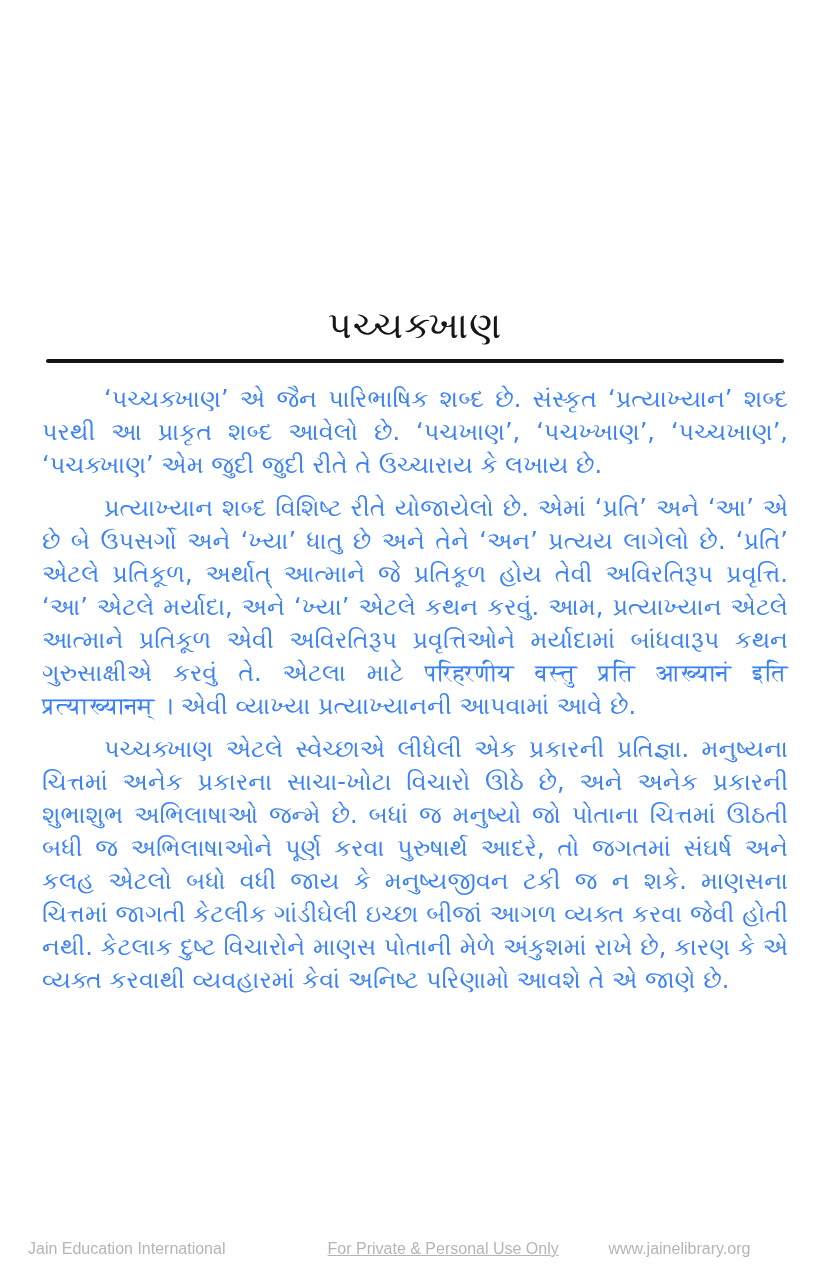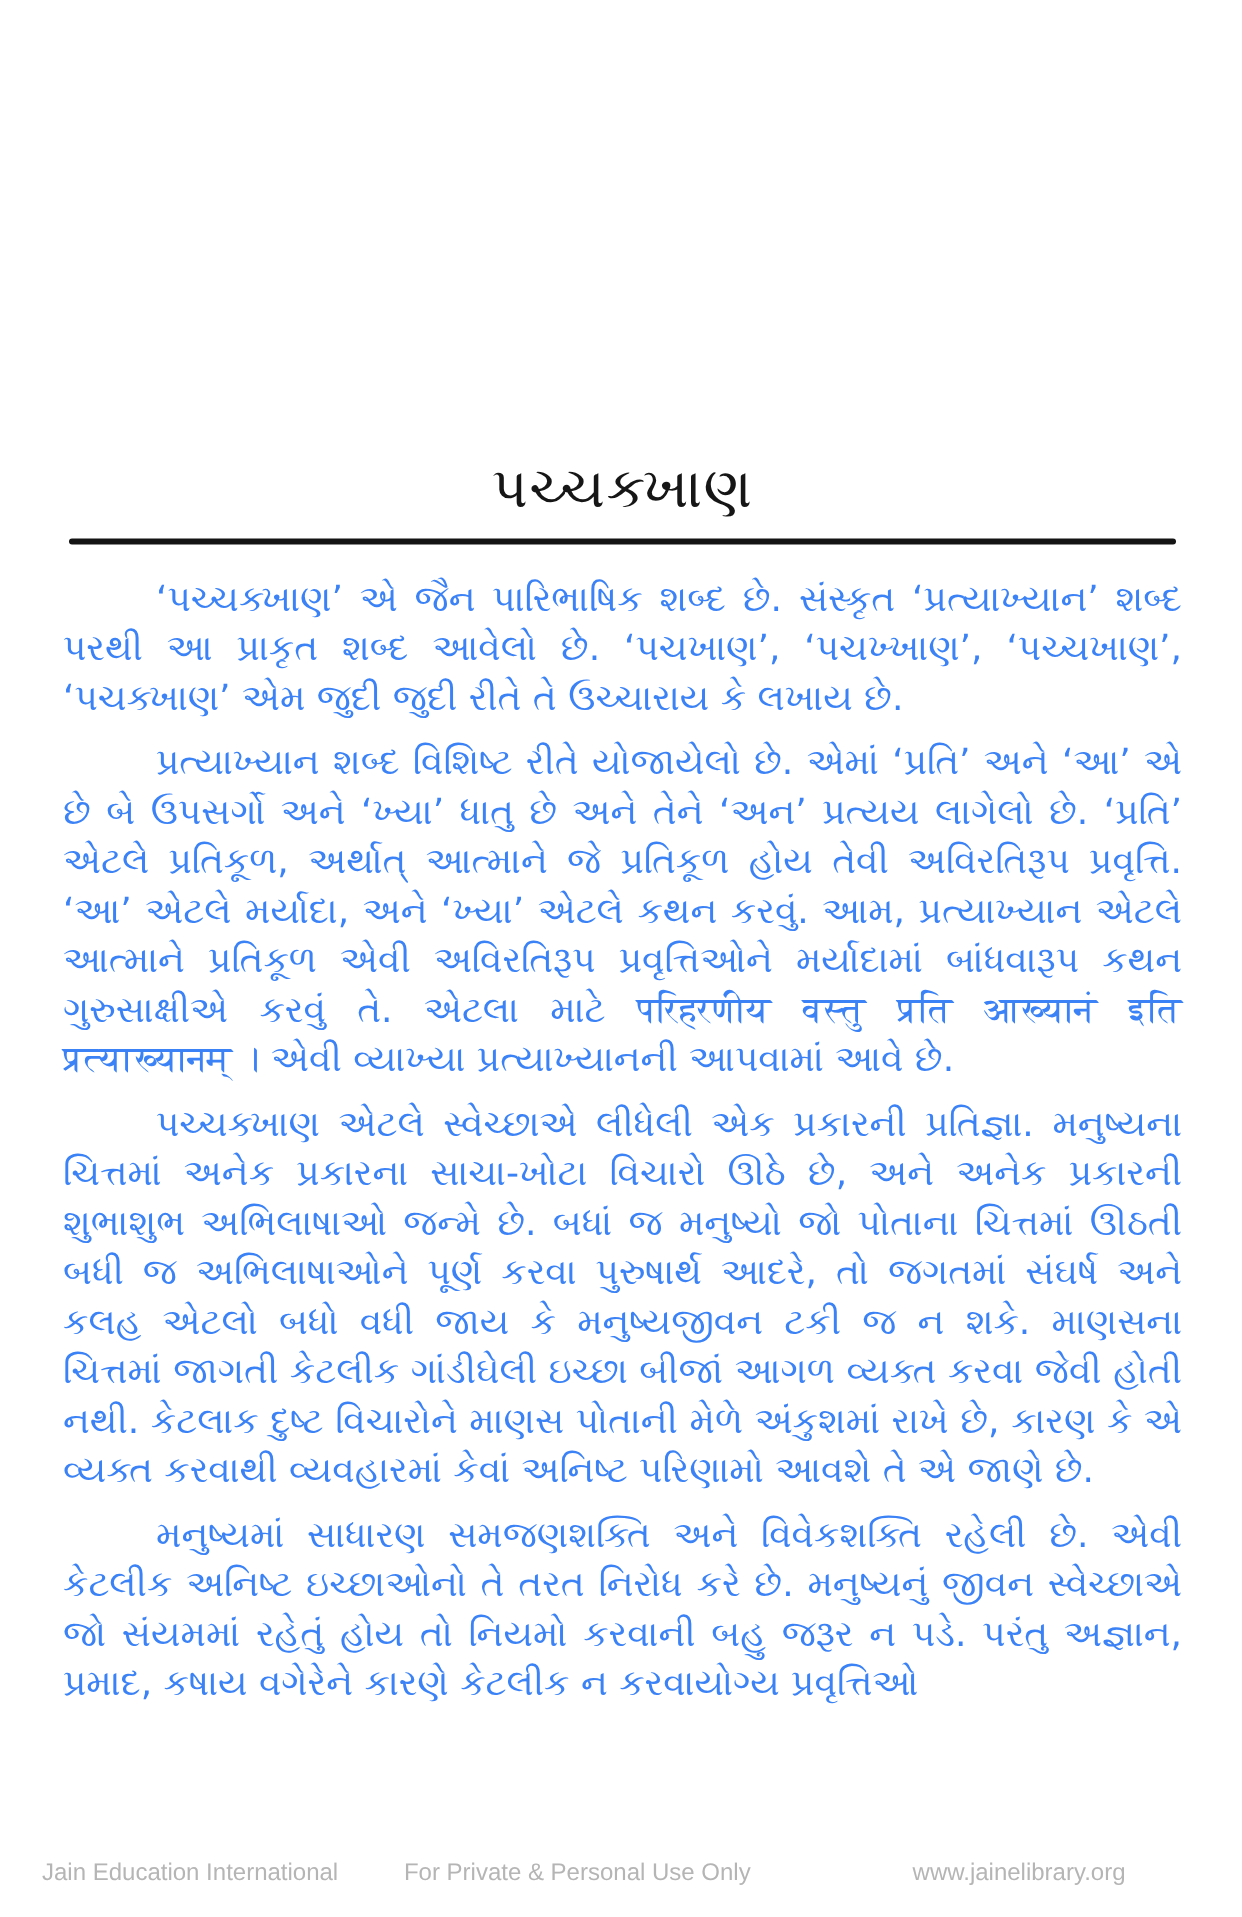--- a/index.html
+++ b/index.html
@@ -59,38 +59,37 @@
     width: 100%;
     display: flex;
     align-items: baseline;
     padding: 0 28px;
     box-sizing: border-box;
     font-family: "Liberation Sans", sans-serif;
     font-size: 16px;
     color: #b5b5b5;
   }
   .page-footer .f-left  { flex: 1; text-align: left; }
-  .page-footer .f-center{ flex: 1.2; text-align: left; }
+  .page-footer .f-center{ flex: 1.2; text-align: right; text-decoration: underline; }
   .page-footer .f-right { flex: 1; text-align: center; }
 </style>
 </head>
 <body>
 
 <div class="page">
   <div class="content">
     <h1 class="page-title">પચ્ચક્ખાણ</h1>
     <div class="title-rule"></div>
 
     <p class="body-para first">‘પચ્ચક્ખાણ’ એ જૈન પારિભાષિક શબ્દ છે. સંસ્કૃત ‘પ્રત્યાખ્યાન’ શબ્દ પરથી આ પ્રાકૃત શબ્દ આવેલો છે. ‘પચખાણ’, ‘પચખ્ખાણ’, ‘પચ્ચખાણ’, ‘પચક્ખાણ’ એમ જુદી જુદી રીતે તે ઉચ્ચારાય કે લખાય છે.</p>
 
     <p class="body-para">પ્રત્યાખ્યાન શબ્દ વિશિષ્ટ રીતે યોજાયેલો છે. એમાં ‘પ્રતિ’ અને ‘આ’ એ છે બે ઉપસર્ગો અને ‘ખ્યા’ ધાતુ છે અને તેને ‘અન’ પ્રત્યય લાગેલો છે. ‘પ્રતિ’ એટલે પ્રતિકૂળ, અર્થાત્ આત્માને જે પ્રતિકૂળ હોય તેવી અવિરતિરૂપ પ્રવૃત્તિ. ‘આ’ એટલે મર્યાદા, અને ‘ખ્યા’ એટલે કથન કરવું. આમ, પ્રત્યાખ્યાન એટલે આત્માને પ્રતિકૂળ એવી અવિરતિરૂપ પ્રવૃત્તિઓને મર્યાદામાં બાંધવારૂપ કથન ગુરુસાક્ષીએ કરવું તે. એટલા માટે परिहरणीय वस्तु प्रति आख्यानं इति प्रत्याख्यानम् । એવી વ્યાખ્યા પ્રત્યાખ્યાનની આપવામાં આવે છે.</p>
 
     <p class="body-para">પચ્ચક્ખાણ એટલે સ્વેચ્છાએ લીધેલી એક પ્રકારની પ્રતિજ્ઞા. મનુષ્યના ચિત્તમાં અનેક પ્રકારના સાચા-ખોટા વિચારો ઊઠે છે, અને અનેક પ્રકારની શુભાશુભ અભિલાષાઓ જન્મે છે. બધાં જ મનુષ્યો જો પોતાના ચિત્તમાં ઊઠતી બધી જ અભિલાષાઓને પૂર્ણ કરવા પુરુષાર્થ આદરે, તો જગતમાં સંઘર્ષ અને કલહ એટલો બધો વધી જાય કે મનુષ્યજીવન ટકી જ ન શકે. માણસના ચિત્તમાં જાગતી કેટલીક ગાંડીઘેલી ઇચ્છા બીજાં આગળ વ્યક્ત કરવા જેવી હોતી નથી. કેટલાક દુષ્ટ વિચારોને માણસ પોતાની મેળે અંકુશમાં રાખે છે, કારણ કે એ વ્યક્ત કરવાથી વ્યવહારમાં કેવાં અનિષ્ટ પરિણામો આવશે તે એ જાણે છે.</p>
 
-    <p class="body-para">મનુષ્યમાં સાધારણ સમજણશક્તિ અને વિવેકશક્તિ રહેલી છે. એવી કેટલીક અનિષ્ટ ઇચ્છાઓનો તે તરત નિરોધ કરે છે. મનુષ્યનું જીવન સ્વેચ્છાએ જો સંયમમાં રહેતું હોય તો નિયમો કરવાની બહુ જરૂર ન પડે. પરંતુ અજ્ઞાન, પ્રમાદ, કષાય વગેરેને કારણે કેટલીક ન કરવાયોગ્ય પ્રવૃત્તિઓ</p>
   </div>
 
   <div class="page-footer">
     <span class="f-left">Jain Education International</span>
     <span class="f-center">For Private &amp; Personal Use Only</span>
     <span class="f-right">www.jainelibrary.org</span>
   </div>
 </div>
 
 </body></html>

